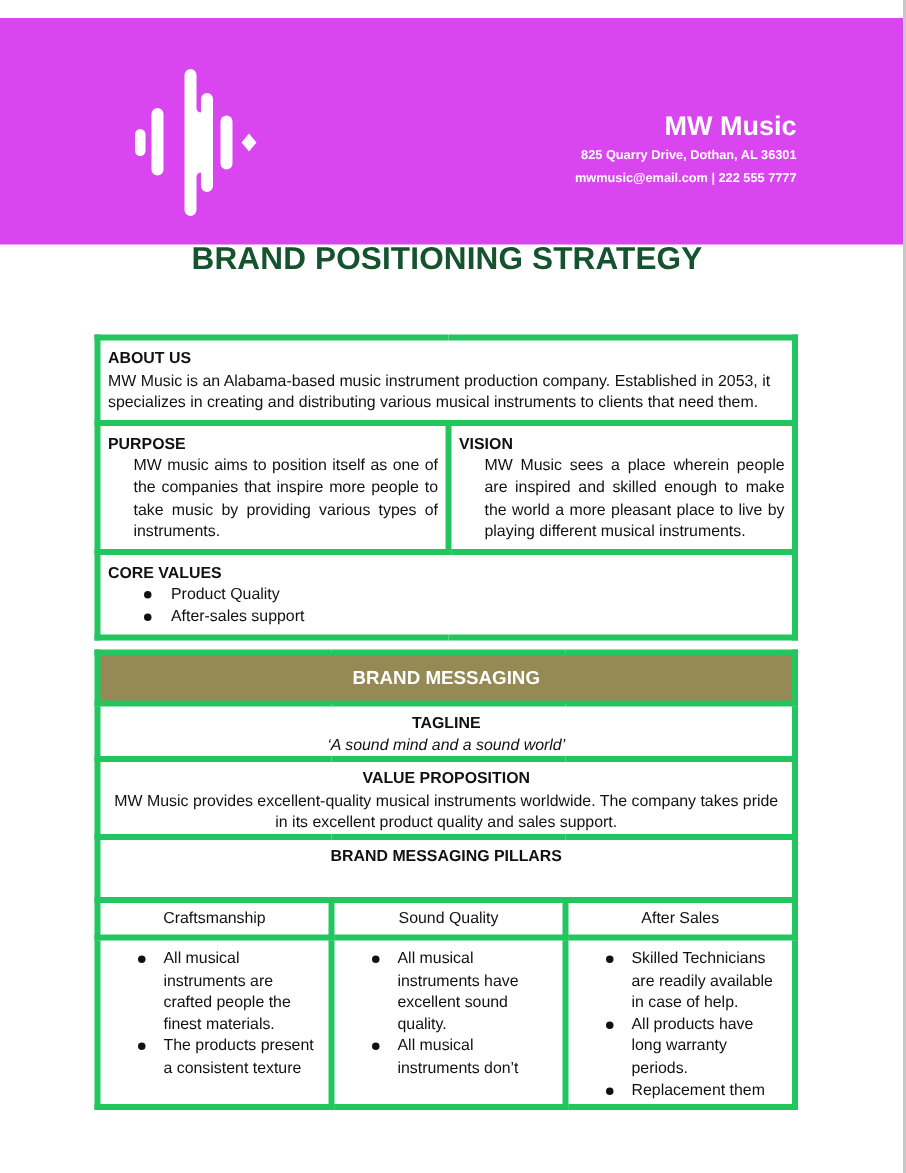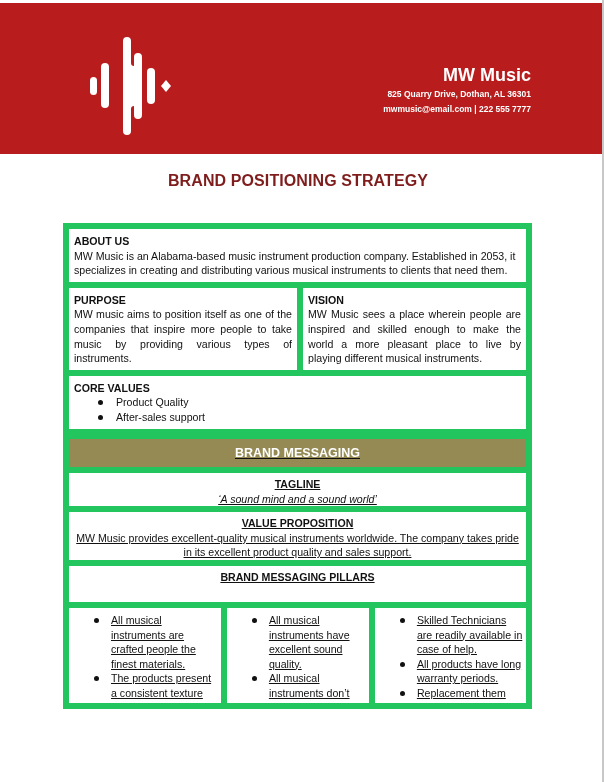--- a/index.html
+++ b/index.html
@@ -1,34 +1,34 @@
 <!DOCTYPE html>
 <html><head>
   <meta charset="utf-8">
   <style>
     * { box-sizing: border-box; margin: 0; padding: 0; }
     html, body { width: 604px; height: 782px; background: #ffffff; overflow: hidden; }
     body { font-family: "Liberation Sans", "DejaVu Sans", sans-serif; color: #111; position: relative; }
     .edge { position: absolute; right: 0; top: 0; width: 2px; height: 782px; background: #c8c8c8; }
-    .header { position: absolute; left: 0; top: 3px; width: 602px; height: 151px; background: #b91c1c; }
+    .header { position: absolute; left: 0; top: 12px; width: 602px; height: 151px; background: #d946ef; }
     .logo { position: absolute; left: 88px; top: 34px; width: 92px; height: 98px; }
     .brand { position: absolute; right: 71px; top: 60px; text-align: right; color: #fff; }
     .brand-name { font-size: 18px; font-weight: bold; line-height: 24px; }
     .brand-line { font-size: 8.5px; font-weight: bold; line-height: 15px; }
-    .title { position: absolute; left: 0; width: 596px; top: 172px; text-align: center; font-size: 16px; font-weight: bold; color: #7f1d1d; letter-spacing: 0.1px; }
+    .title { position: absolute; left: 0; width: 596px; top: 161px; text-align: center; font-size: 21px; font-weight: bold; color: #14532d; letter-spacing: 0.1px; }
     table { border-collapse: collapse; position: absolute; left: 63px; width: 469px; font-size: 10.6px; line-height: 14.6px; }
-    td { border: 6px solid #22c55e; vertical-align: top; }
+    td { border: 4px solid #22c55e; vertical-align: top; }
     .t1 { top: 223px; }
     .t1 td { padding: 5px 5px 4px 5px; }
     .label { font-weight: bold; }
-    .just { text-align: justify; }
+    .just { text-align: justify; margin-left: 17px; }
     ul.b { list-style: none; padding-left: 23px; }
     ul.b li { position: relative; padding-left: 19px; }
     ul.b li::before { content: ""; position: absolute; left: 1px; top: 5px; width: 5px; height: 5px; border-radius: 50%; background: #111; }
-    .t2 { top: 433px; text-decoration: underline; }
+    .t2 { top: 433px; }
     .t2 td { text-align: center; }
     .hdr { background: #958a54; color: #fff; font-weight: bold; font-size: 12.5px; height: 34px; vertical-align: middle !important; }
     .sec { padding: 4px 6px 0 6px; }
     .pill-h { height: 25px; vertical-align: middle !important; }
     .pill-c { text-align: left !important; padding: 5px 3px 2px 0; }
     ul.p { list-style: none; padding-left: 25px; }
     ul.p li { position: relative; padding-left: 17px; }
     ul.p li::before { content: ""; position: absolute; left: 0; top: 5px; width: 5px; height: 5px; border-radius: 50%; background: #111; }
     .ital { font-style: italic; }
   </style>
@@ -102,20 +102,25 @@
       <div class="label">VALUE PROPOSITION</div>
       <div>MW Music provides excellent-quality musical instruments worldwide. The company takes pride in its excellent product quality and sales support.</div>
     </td>
   </tr>
   <tr>
     <td colspan="3" class="sec" style="height:42px;">
       <div class="label">BRAND MESSAGING PILLARS</div>
     </td>
   </tr>
   <tr>
+    <td class="pill-h" style="width:156px;">Craftsmanship</td>
+    <td class="pill-h" style="width:156px;">Sound Quality</td>
+    <td class="pill-h">After Sales</td>
+  </tr>
+  <tr>
     <td class="pill-c">
       <ul class="p">
         <li>All musical instruments are crafted people the finest materials.</li>
         <li>The products present a consistent texture</li>
       </ul>
     </td>
     <td class="pill-c">
       <ul class="p">
         <li>All musical instruments have excellent sound quality.</li>
         <li>All musical instruments don’t</li>

